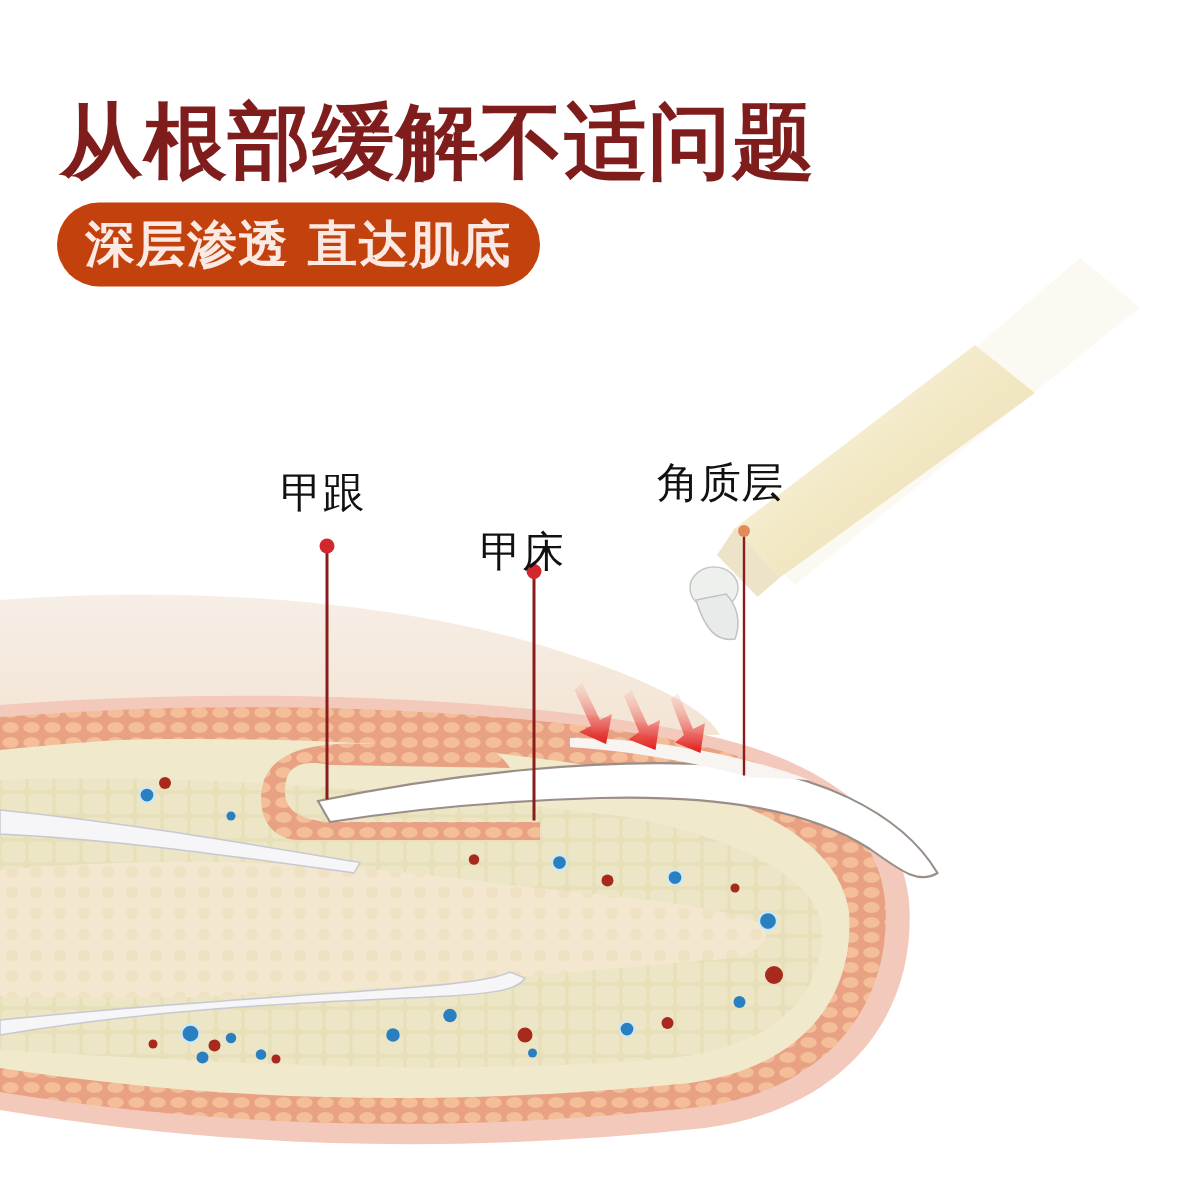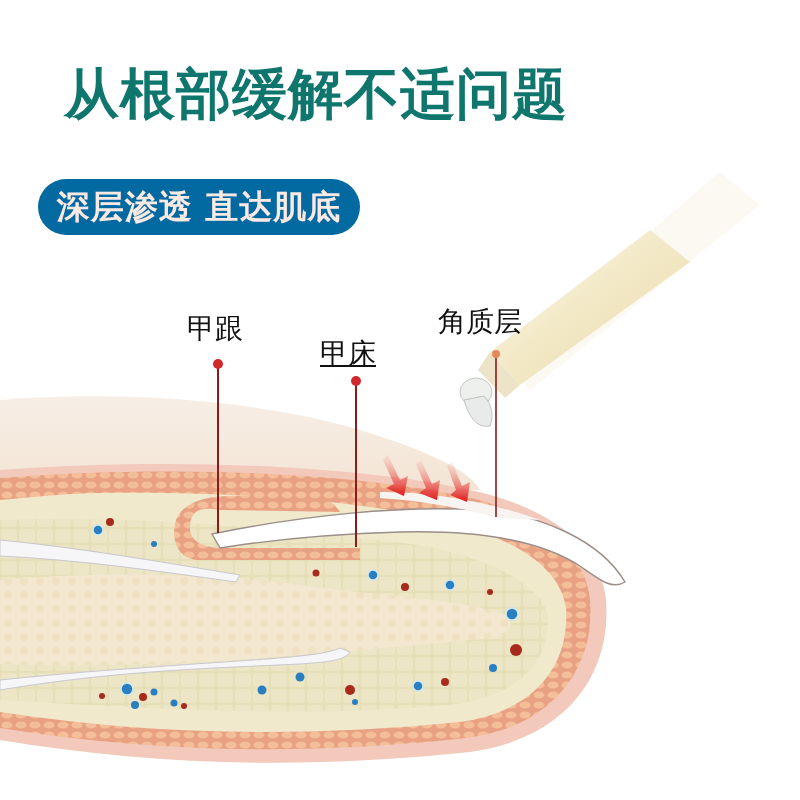--- a/index.html
+++ b/index.html
@@ -1,26 +1,26 @@
 <!DOCTYPE html>
 <html><head>
   <meta charset="utf-8">
   <style>
     html, body { margin: 0; padding: 0; background: #ffffff; }
     body { width: 800px; height: 800px; position: relative; overflow: hidden;
            font-family: "DejaVu Sans", "Liberation Sans", sans-serif; }
     .headline {
       position: absolute; left: 40px; top: 58px;
-      font-size: 55px; font-weight: bold; color: #0f766e; letter-spacing: 1px;
-      line-height: 72px; white-space: nowrap; margin-left: 24px;
+      font-size: 55px; font-weight: bold; color: #7f1d1d; letter-spacing: 1px;
+      line-height: 72px; white-space: nowrap;
     }
     .badge {
       position: absolute; left: 38px; top: 135px; width: 322px; height: 56px;
-      background: #0369a1; border-radius: 28px;
-      display: flex; align-items: center; justify-content: center; margin-top: 44px;
+      background: #c2410c; border-radius: 28px;
+      display: flex; align-items: center; justify-content: center;
     }
     .badge span {
       color: #fbe9e4; font-size: 33px; font-weight: bold; letter-spacing: 1px; white-space: nowrap;
     }
     .label {
       position: absolute; font-family: "DejaVu Serif", "Liberation Serif", serif;
       font-size: 28px; color: #111111; white-space: nowrap;
     }
     svg.illus { position: absolute; left: 0; top: 0; }
   </style>
@@ -130,14 +130,14 @@
     <circle cx="496" cy="354" r="4" fill="#e38a5a"></circle>
   </g>
 </svg>
 
 <div class="headline">从根部缓解不适问题</div>
 <div class="badge">
   <span>深层渗透 直达肌底</span>
 </div>
 
 <div class="label" style="left:187px; top:310px;">甲跟</div>
-<div class="label" style="left:320px; top:335px;text-decoration:underline;">甲床</div>
+<div class="label" style="left:320px; top:349px;">甲床</div>
 <div class="label" style="left:438px; top:303px;">角质层</div>
 
 </body></html>

